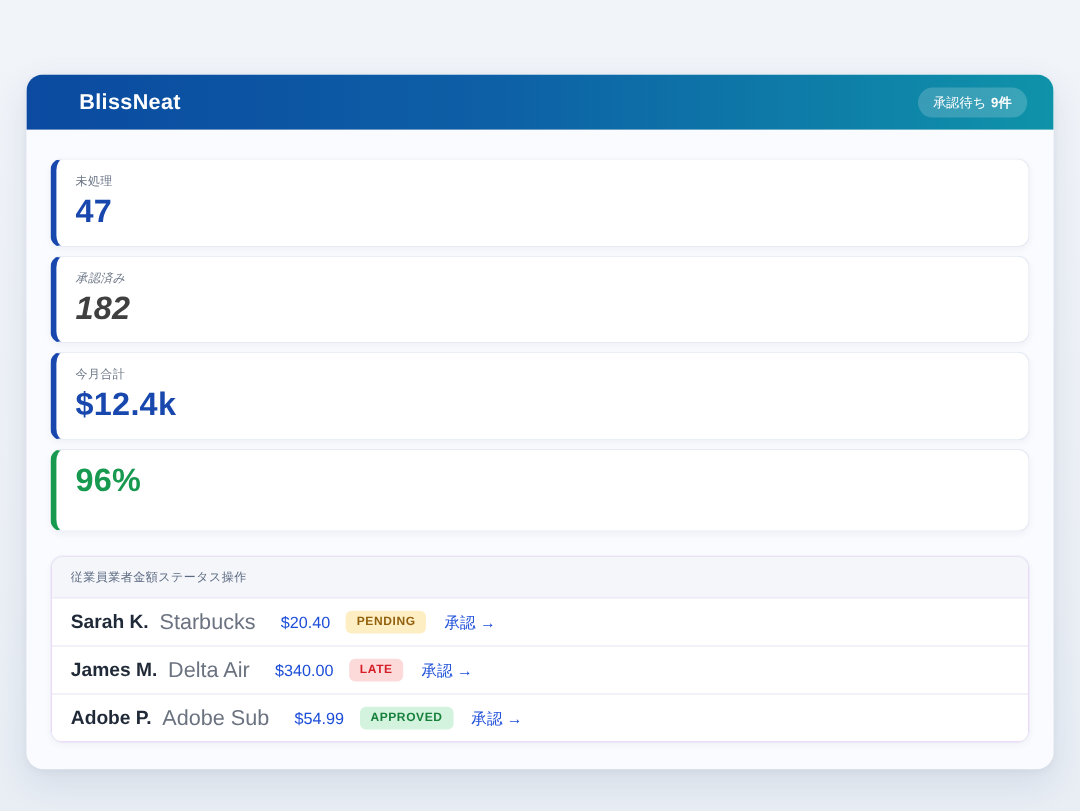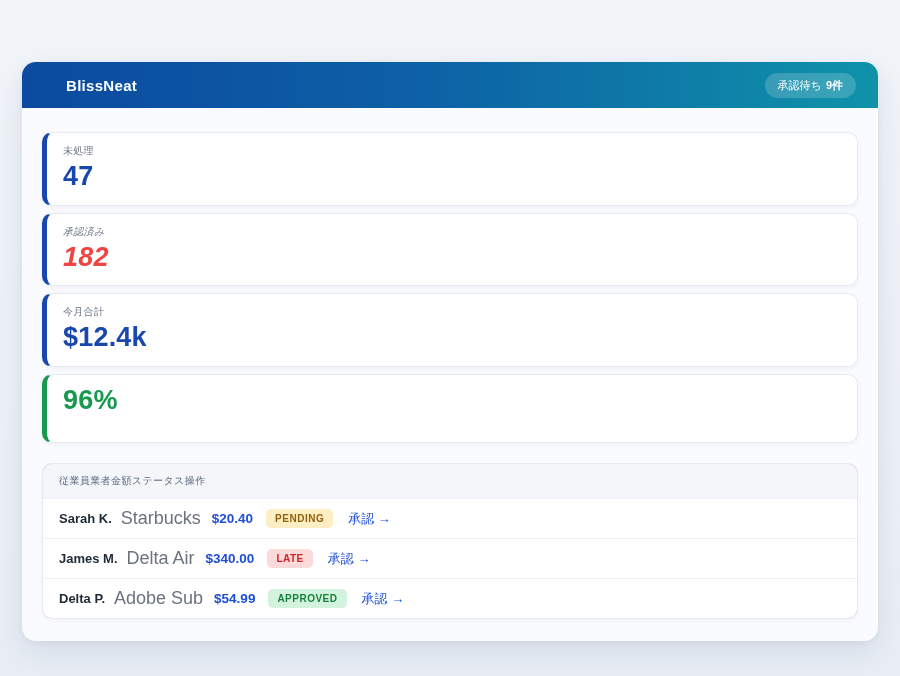--- a/index.html
+++ b/index.html
@@ -19,21 +19,21 @@
   .app-header {
     height: 46px;
     background: linear-gradient(90deg, #0b4aa0 0%, #0d5fa6 45%, #0f93a9 100%);
     display: flex;
     align-items: center;
     justify-content: space-between;
     padding: 0 22px 0 44px;
   }
   .app-title {
     color: #ffffff;
-    font-size: 15px;
+    font-size: 18px;
     font-weight: bold;
     letter-spacing: 0.3px;
   }
   .header-badge {
     background: rgba(255,255,255,0.18);
     color: #ffffff;
     font-size: 11px;
     padding: 5px 13px;
     border-radius: 999px;
     display: flex;
@@ -73,23 +73,23 @@
   }
   .table-row {
     display: flex;
     align-items: center;
     gap: 9px;
     height: 40px;
     padding: 0 16px;
     border-top: 1px solid #eef1f6;
     background: #ffffff;
   }
-  .emp { font-size: 13px; font-weight: bold; color: #1f2937; }
+  .emp { font-size: 16px; font-weight: bold; color: #1f2937; }
   .vendor { font-size: 18px; color: #6b7280; }
-  .amount { font-size: 13.5px; font-weight: bold; color: #1d4ed8; margin-left: 2px; text-align: right; }
+  .amount { font-size: 13.5px; font-weight: normal; color: #1d4ed8; margin-left: 12px; text-align: right; }
   .status-badge {
     font-size: 10px;
     font-weight: bold;
     letter-spacing: 0.5px;
     padding: 4px 9px;
     border-radius: 5px;
     margin-left: 4px;
   }
   .status-pending  { background: #fdeec3; color: #92610e; }
   .status-late     { background: #fcdada; color: #d51f28; }
@@ -119,21 +119,21 @@
   <div class="app-body">
 
     <div class="stats" id="stats">
   <div class="stat-card" style="border-left-color: rgb(24, 71, 174);">
     <div class="stat-label">未処理</div>
     <div class="stat-value" style="color: rgb(24, 71, 174);">47</div>
   </div>
 
   <div class="stat-card" style="border-left-color: rgb(24, 71, 174); font-style: italic;">
     <div class="stat-label">承認済み</div>
-    <div class="stat-value" style="color: #ef4444;">182</div>
+    <div class="stat-value" style="color: #404040;">182</div>
   </div>
 
   <div class="stat-card" style="border-left-color: rgb(24, 71, 174);">
     <div class="stat-label">今月合計</div>
     <div class="stat-value" style="color: rgb(24, 71, 174);">$12.4k</div>
   </div>
 
   <div class="stat-card" style="border-left-color: rgb(23, 153, 79);">
     <div class="stat-value" style="color: rgb(23, 153, 79);">96%</div>
   </div>
@@ -152,21 +152,21 @@
 
   <div class="table-row">
     <span class="emp">James M.</span>
     <span class="vendor">Delta Air</span>
     <span class="amount">$340.00</span>
     <span class="status-badge status-late">LATE</span>
     <a class="approve-link">承認 →</a>
   </div>
 
   <div class="table-row">
-    <span class="emp">Delta P.</span>
+    <span class="emp">Adobe P.</span>
     <span class="vendor">Adobe Sub</span>
     <span class="amount">$54.99</span>
     <span class="status-badge status-approved">APPROVED</span>
     <a class="approve-link">承認 →</a>
   </div>
 </div>
     </div>
 
   </div>
 </div>

